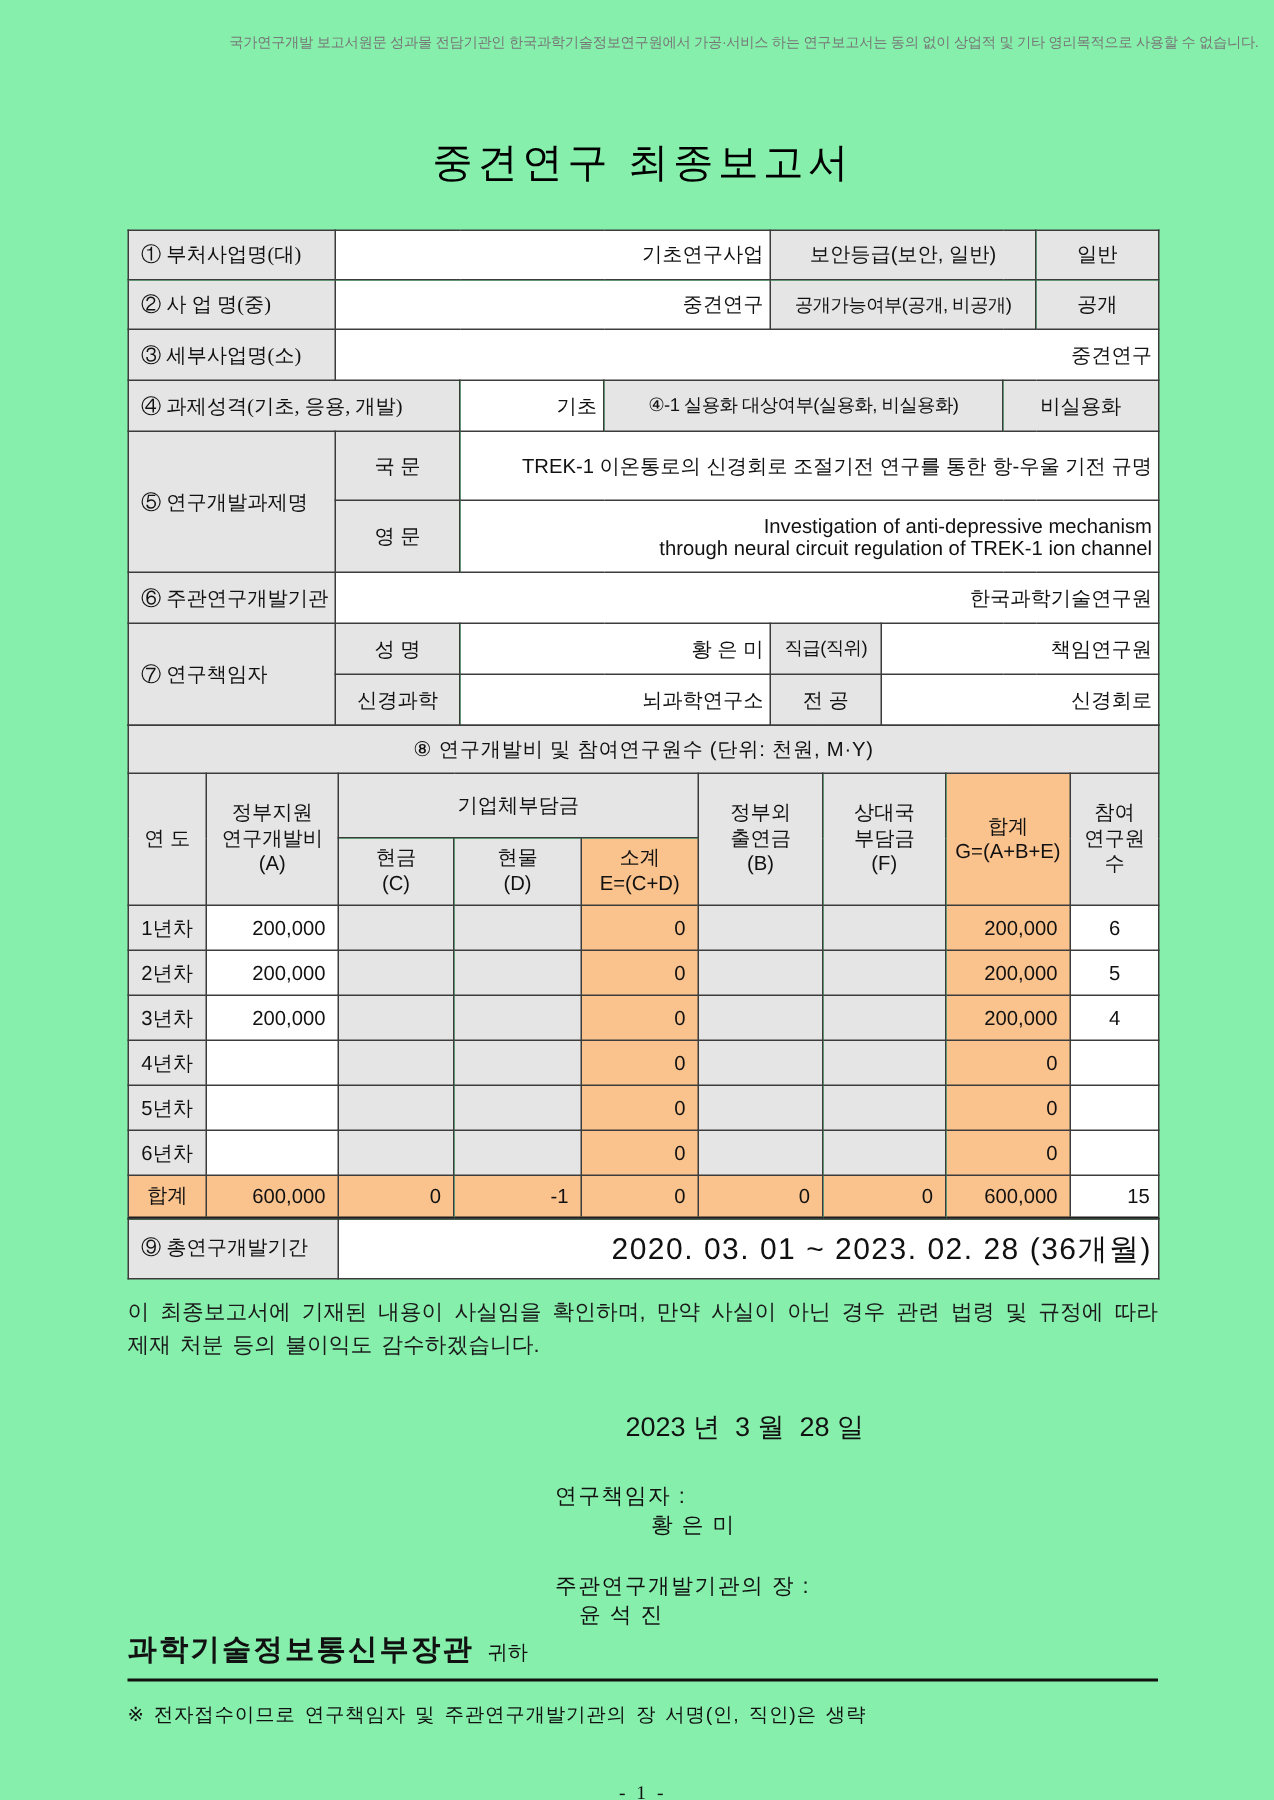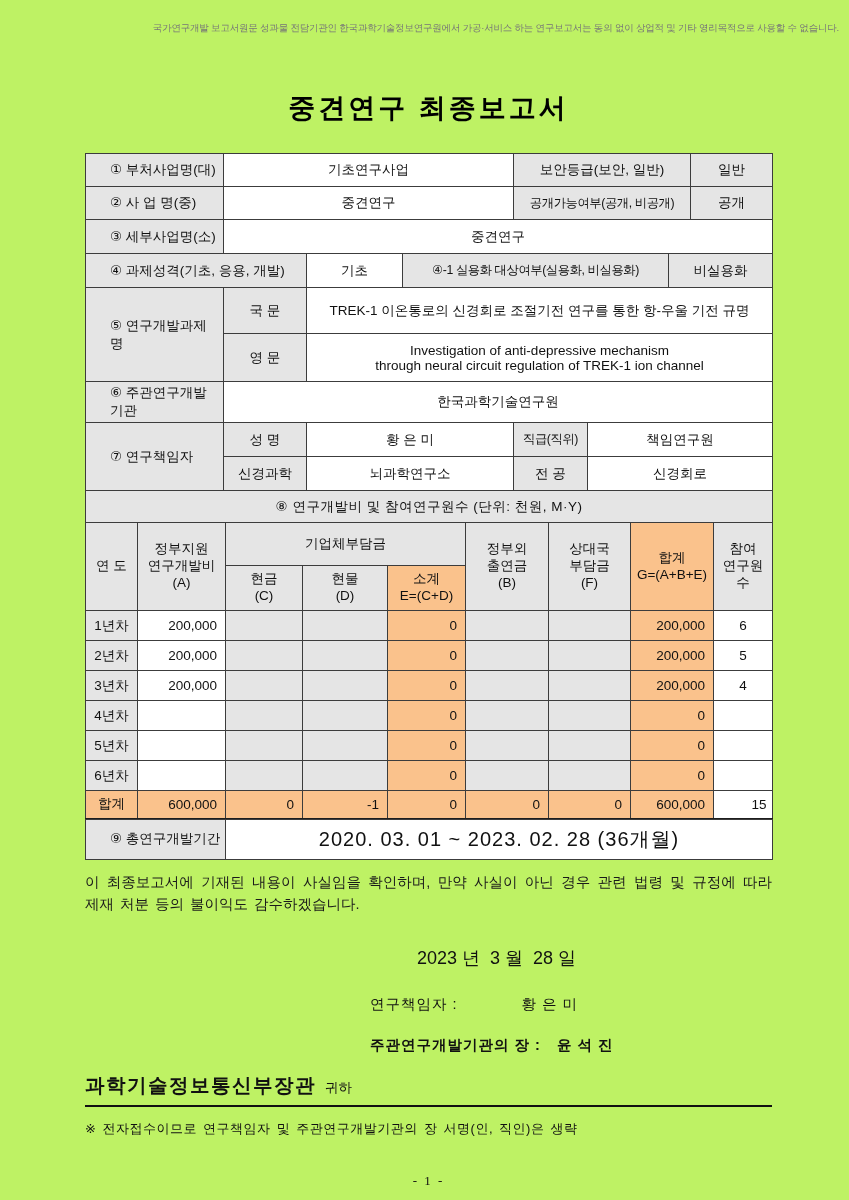--- a/index.html
+++ b/index.html
@@ -1,55 +1,55 @@
 <!DOCTYPE html>
 <html lang="ko"><head>
 <meta charset="utf-8">
 <style>
   * { margin:0; padding:0; box-sizing:border-box; }
   html,body { background:#ffffff; }
   body { font-family:"Liberation Sans","DejaVu Sans",sans-serif; color:#111; }
-  .page { position:relative; width:849px; height:1200px; background:#bef264; overflow:hidden; }
+  .page { position:relative; width:849px; height:1200px; background:#86efac; overflow:hidden; }
   .disclaimer { position:absolute; top:22px; right:10px; font-size:9.5px; color:#777; letter-spacing:-0.2px; }
   .content { position:absolute; left:85px; top:0; width:687px; }
-  .doc-title { margin-top:90px; text-align:center; font-size:27px; font-weight:bold; letter-spacing:3px; color:#000; }
+  .doc-title { margin-top:90px; text-align:center; font-size:27px; font-weight:normal; letter-spacing:3px; color:#000; }
 
   table { border-collapse:collapse; table-layout:fixed; width:687px; }
   .t1 { margin-top:27px; }
   .t2, .t3 { margin-top:-1px; }
   td, th { border:1px solid #3c3c3c; font-size:13.5px; font-weight:normal; padding:2px 4px; vertical-align:middle; overflow:hidden; }
   .h33{height:33px} .h34{height:34px} .h46{height:46px} .h48{height:48px}
   .h32{height:32px} .h43{height:43px} .h45{height:45px} .h30{height:30px} .h28{height:28px} .h40{height:40px}
 
-  .lab   { background:#e5e5e5; text-align:left;  padding-left:24px; }
+  .lab   { background:#e5e5e5; text-align:left;  padding-left:8px;font-family:Liberation Serif, serif; }
   .lab-c { background:#e5e5e5; text-align:center; }
-  .val   { background:#fff; text-align:center; }
+  .val   { background:#fff; text-align:right; }
   .fit   { font-size:12.3px; letter-spacing:-0.4px; padding-left:1px; padding-right:1px; }
   .pre   { white-space:pre-line; }
 
   .t2 th { background:#e5e5e5; text-align:center; white-space:pre-line; line-height:1.25; }
   .t2 th.orange { background:#fac28c; }
   .t2 .band { background:#e5e5e5; text-align:center; font-size:13.5px; letter-spacing:0.5px; }
   .c-year   { background:#e5e5e5; text-align:center; }
   .c-num    { background:#fff; text-align:right; padding-right:8px; }
   .c-gray   { background:#e5e5e5; text-align:right; padding-right:8px; }
   .c-orange { background:#fac28c; text-align:right; padding-right:8px; }
   .c-count  { background:#fff; text-align:center; }
   .t2 tr[data-total="true"] td { background:#fac28c; border-bottom:2.5px solid #1d1d1d; }
   .t2 tr[data-total="true"] td.c-count { background:#fff;padding-left:36px; }
 
   .statement { margin-top:11px; font-size:14.5px; line-height:1.55; text-align:justify; word-break:keep-all; word-spacing:2px; color:#1a1a1a; }
   .sig-date { margin-top:31px; padding-left:332px; font-size:18px; white-space:pre; }
-  .sig-row { display:flex; align-items:flex-start; margin-left:285px; font-size:14.5px; letter-spacing:1px; }
+  .sig-row { display:flex; align-items:flex-start; margin-left:285px; font-size:14.5px; letter-spacing:1px;flex-direction:column; }
   .sig-row.pi { margin-top:25px; }
-  .sig-row.head { margin-top:22px;font-weight:bold; }
+  .sig-row.head { margin-top:22px; }
   .gap-lg { margin-left:64px; }
   .gap-sm { margin-left:16px; }
 
-  .recipient-row { margin-top:17px; display:flex; align-items:baseline; border-bottom:2px solid #111; padding-bottom:6px; }
+  .recipient-row { display:flex; align-items:baseline; border-bottom:2px solid #111; padding-bottom:6px; }
   .recipient-name { font-size:19.5px; font-weight:bold; letter-spacing:1.5px; }
   .recipient-honorific { font-size:13.5px; margin-left:9px; }
   .note { margin-top:13px; font-size:13px; letter-spacing:0.5px; word-spacing:2px; }
   .page-num { margin-top:35px; text-align:center; font-size:13px; font-family:"Liberation Serif","DejaVu Serif",serif; letter-spacing:2px; }
 </style>
 </head>
 <body>
 
 <div class="page">
   <div class="disclaimer">국가연구개발 보고서원문 성과물 전담기관인 한국과학기술정보연구원에서 가공·서비스 하는 연구보고서는 동의 없이 상업적 및 기타 영리목적으로 사용할 수 없습니다.</div>

